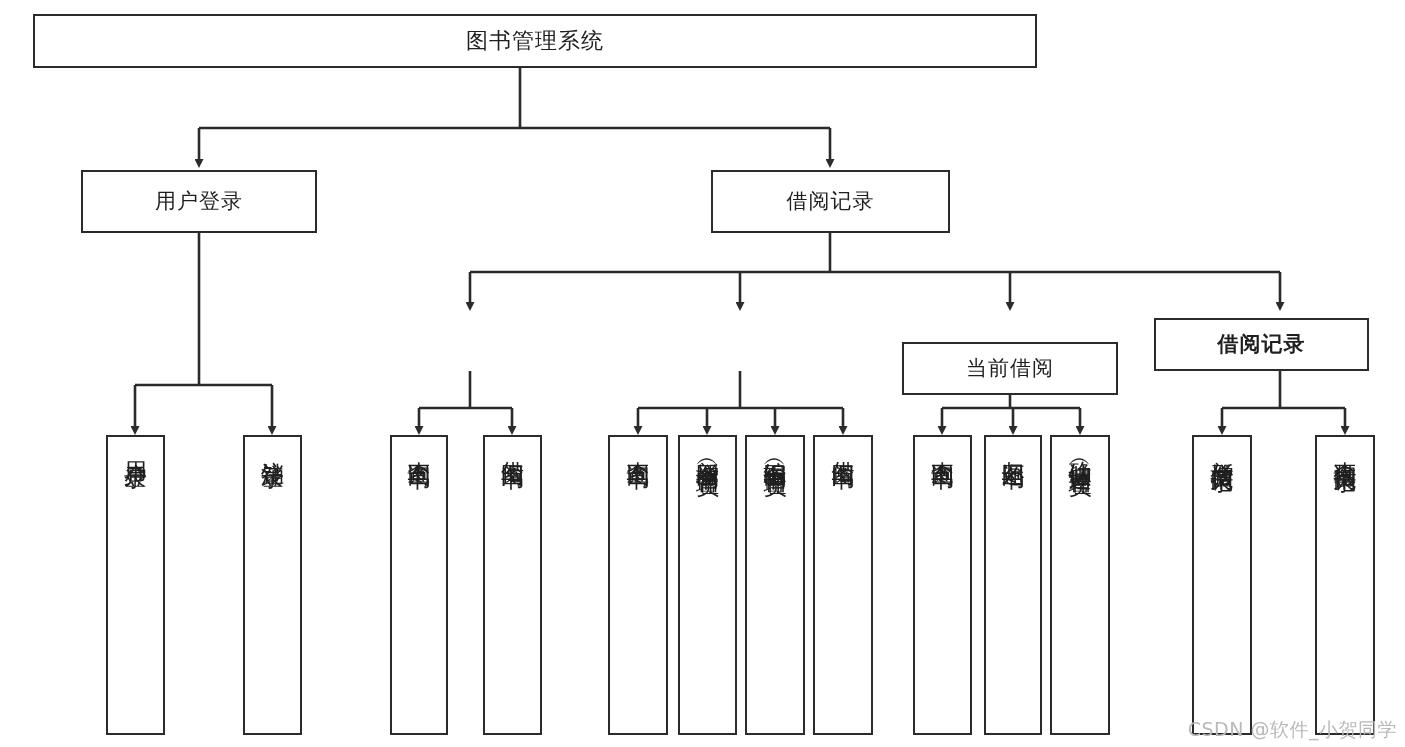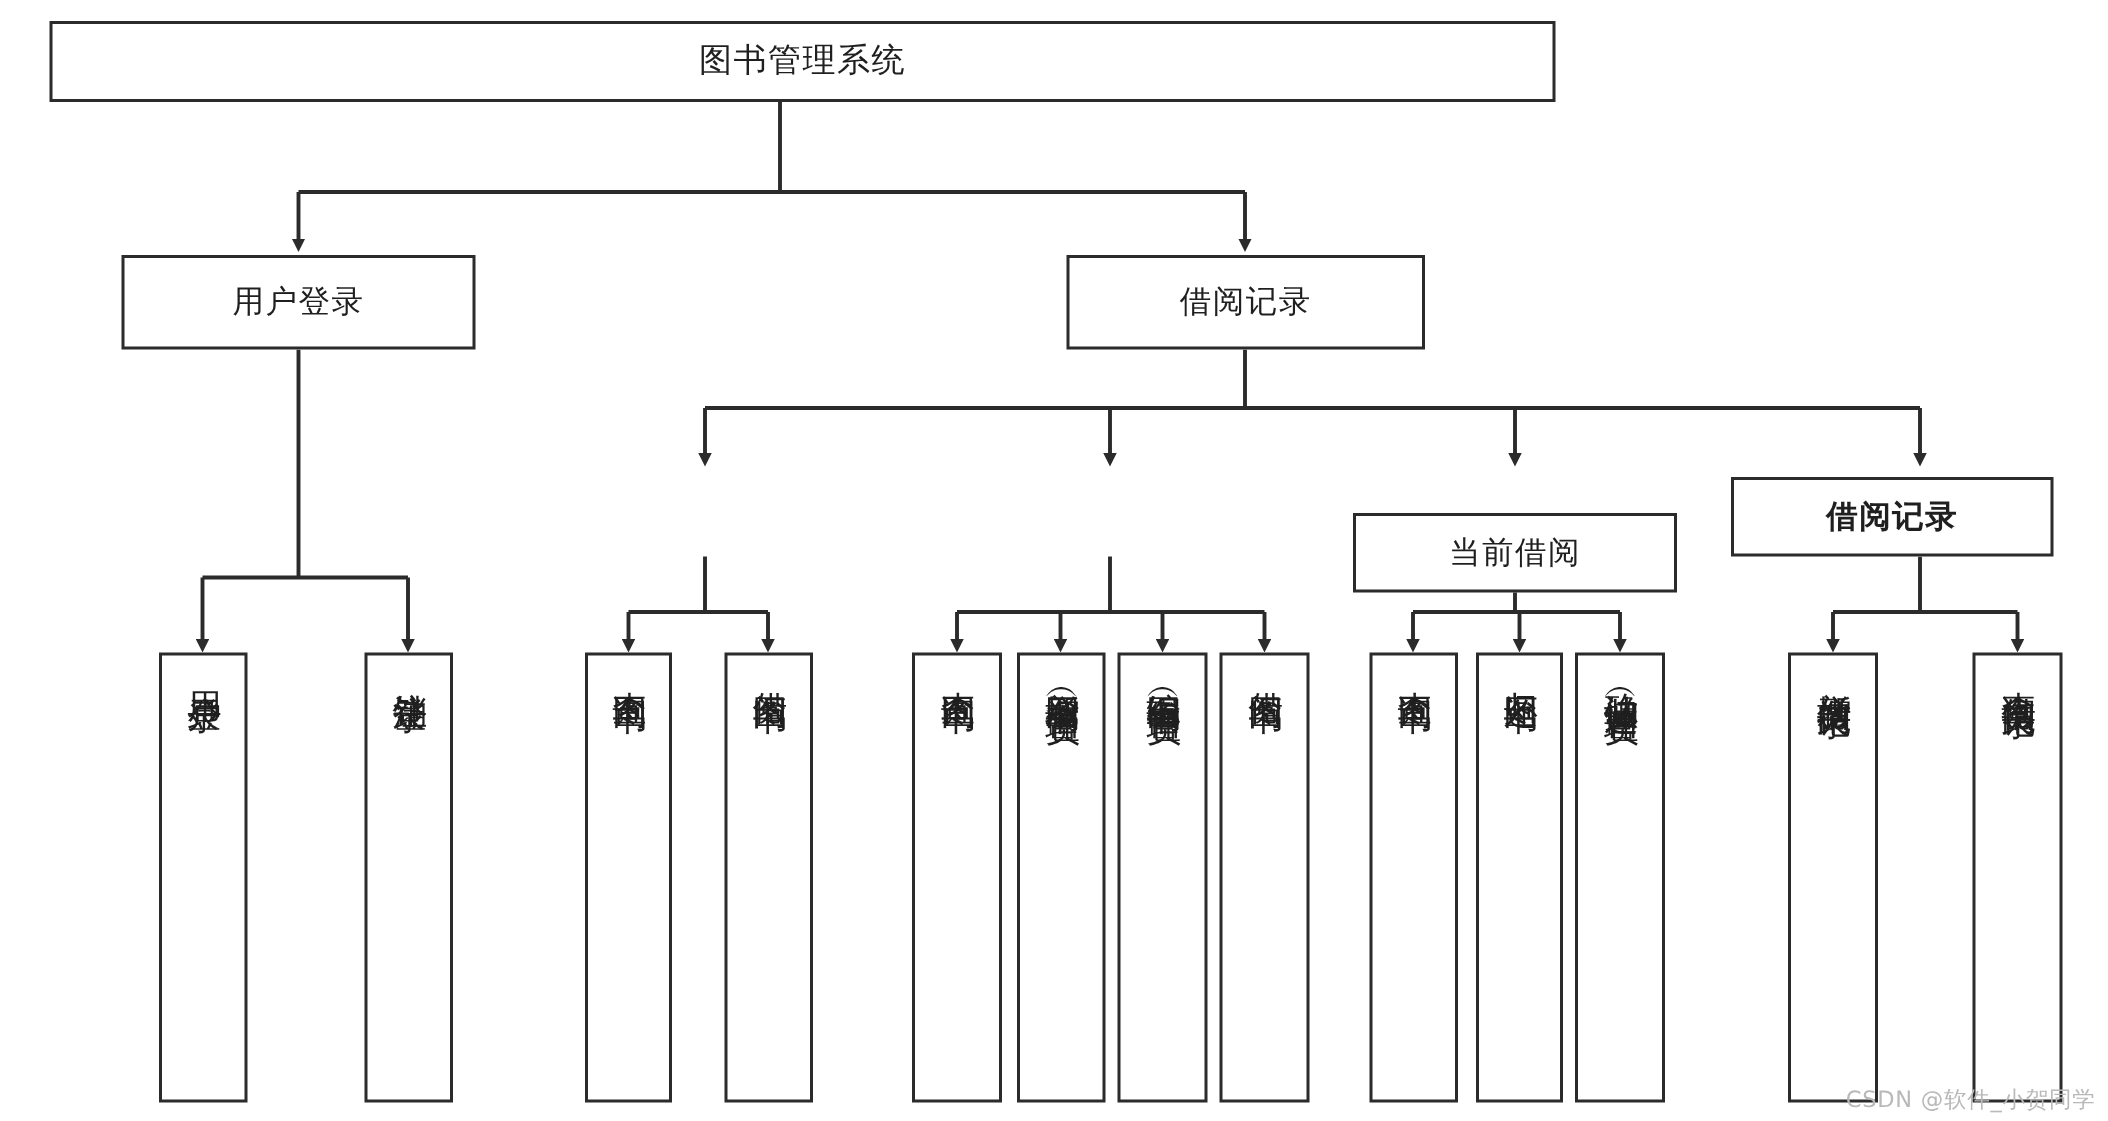--- a/index.html
+++ b/index.html
@@ -17,21 +17,21 @@
   
   .node.h .lbl{font-size:21px;line-height:1.1;letter-spacing:1px;}
   .node.root .lbl{font-size:22px;letter-spacing:1px;}
 
   
   .node.v{align-items:flex-start;padding-top:6px;}
   .node.v .lbl{writing-mode:vertical-rl;text-orientation:upright;
                font-size:23px;line-height:1.08;letter-spacing:2px;
                white-space:nowrap;}
 
-  .watermark{position:absolute;right:8px;bottom:4px;font-size:15px;
+  .watermark{position:absolute;right:8px;bottom:4px;font-size:19px;
              color:#b9b9b9;letter-spacing:.5px;white-space:nowrap;}
 </style>
 </head>
 <body>
 
 <div id="canvas">
 
   <svg id="edges" viewBox="0 0 1405 747">
     <defs>
       <marker id="arrow" markerWidth="9" markerHeight="9" refX="1" refY="4.5" orient="auto" markerUnits="userSpaceOnUse">

